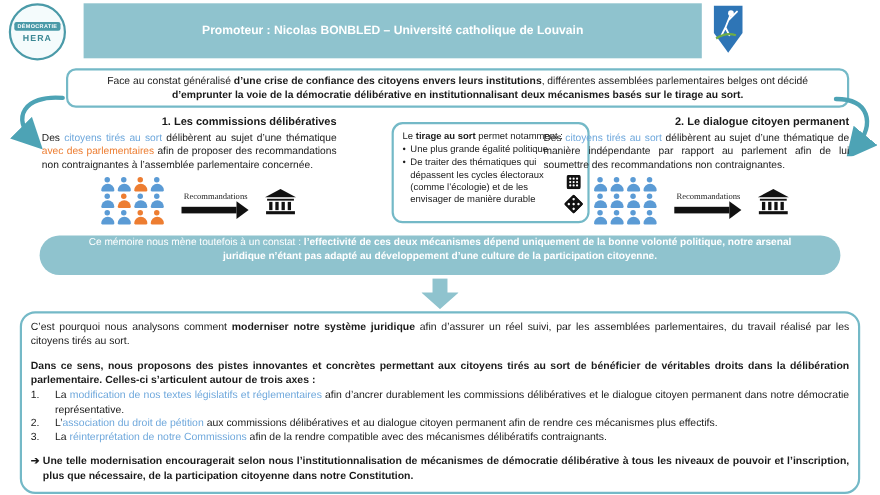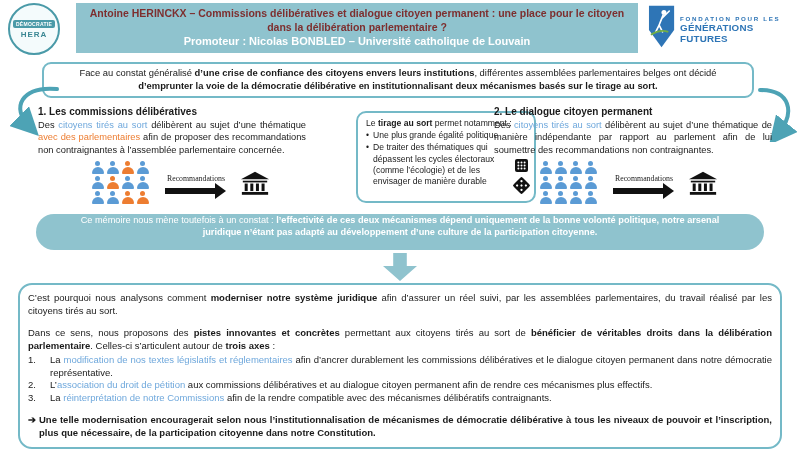--- a/index.html
+++ b/index.html
@@ -18,32 +18,32 @@
                 padding:2px 10px;box-sizing:border-box;}
   .title-main{font-size:10.5px;font-weight:bold;color:var(--maroon,#7d2f2f);line-height:1.3;}
   .title-sub{font-size:11px;font-weight:bold;color:#fff;line-height:1.3;}
 
   .foundation{position:absolute;left:648px;top:5px;display:flex;align-items:flex-start;gap:5px;}
   .foundation-text{margin-top:10px;}
   .f-line1{font-size:6.2px;font-weight:bold;color:var(--foundation_blue,#2e75b6);letter-spacing:1.7px;}
   .f-line2{font-size:9.8px;font-weight:bold;color:var(--foundation_blue,#2e75b6);letter-spacing:.2px;}
 
   
-  .intro-box{position:absolute;left:42px;top:62px;width:712px;min-height:36px;
+  .intro-box{position:absolute;left:60px;top:62px;width:712px;min-height:36px;
              border:2px solid var(--teal_border,#74b9c7);border-radius:9px;background:#fff;
              display:flex;align-items:center;justify-content:center;text-align:center;
              font-size:9.4px;line-height:1.35;padding:3px 14px;box-sizing:border-box;}
   .curve-l{position:absolute;left:5px;top:84px;}
   .curve-r{position:absolute;left:756px;top:86px;}
 
   
   .section{position:absolute;}
   .sec1{left:38px;top:106px;width:268px;}
   .sec2{left:494px;top:106px;width:278px;}
-  .section h3{margin:0 0 2px;font-size:10px;text-align:left;}
+  .section h3{margin:0 0 2px;font-size:10px;text-align:right;}
   .section p{margin:0;font-size:9.3px;line-height:1.32;text-align:justify;}
   .hl-blue{color:var(--highlight_blue,#6fa8dc);}
   .hl-orange{color:var(--highlight_orange,#ed7d31);}
 
   .lottery{position:absolute;left:312px;top:111px;width:180px;height:92px;
            border:2px solid var(--teal_border,#74b9c7);border-radius:10px;background:#fff;
            padding:5px 8px;box-sizing:border-box;font-size:8.6px;line-height:1.3;margin-left:44px;}
   .lottery .lead{margin:0 0 1px;text-align:left;}
   .bullet{display:flex;gap:4px;margin-top:1px;}
   .bullet .dot{flex:0 0 auto;}
@@ -72,52 +72,47 @@
            border-radius:18px;display:flex;align-items:flex-start;justify-content:center;text-align:center;
            color:#fff;font-size:9.2px;line-height:1.35;padding:0 26px;box-sizing:border-box;}
   .down-arrow{position:absolute;left:383px;top:253px;width:34px;height:28px;background:var(--teal_banner,#8fc3ce);
               clip-path:polygon(30% 0,70% 0,70% 46%,100% 46%,50% 100%,0 46%,30% 46%);}
 
   
   .conclusion{position:absolute;left:18px;top:283px;width:764px;min-height:158px;
               border:2px solid var(--teal_border,#74b9c7);border-radius:14px;background:#fff;
               padding:7px 8px;box-sizing:border-box;font-size:9.5px;line-height:1.36;}
   .conclusion p{margin:0 0 9px;text-align:justify;}
-  .conclusion p.tight{margin-bottom:1px;}
+  .conclusion p.tight{margin-bottom:1px;font-weight:bold;}
   .axis{display:flex;gap:8px;text-align:justify;}
   .axis .n{flex:0 0 14px;}
   .axis .t{flex:1;}
   .final{display:flex;gap:3px;font-weight:bold;margin-top:9px;text-align:justify;}
 </style>
 </head>
 <body>
 
 <div class="poster">
 
   <div class="badge">
     <div class="badge-ribbon">DÉMOCRATIE</div>
     <div class="badge-name">HERA</div>
   </div>
 
   <div class="title-banner">
-    <div class="title-main">Antoine HERINCKX – Commissions délibératives et dialogue citoyen permanent : une place pour le citoyen dans la délibération parlementaire ?</div>
     <div class="title-sub">Promoteur : Nicolas BONBLED – Université catholique de Louvain</div>
   </div>
 
   <div class="foundation">
     <svg width="28" height="44" viewBox="0 0 28 44">
       <polygon points="1,0 27,0 27,25 14,43 1,25" fill="#2e75b6"></polygon>
       <circle cx="16.5" cy="7" r="2.6" fill="#fff"></circle>
       <path d="M15.5,10 L11.5,20 M11.5,20 L8,27 M11.5,20 L15,27 M14.5,13 L22,5.5" stroke="#fff" stroke-width="1.7" fill="none" stroke-linecap="round"></path>
       <path d="M3,30 q9,-6 18,-3" stroke="#70ad47" stroke-width="2" fill="none"></path>
     </svg>
-    <div class="foundation-text">
-      <div class="f-line1">FONDATION POUR LES</div>
-      <div class="f-line2">GÉNÉRATIONS FUTURES</div>
-    </div>
   </div>
 
   <div class="intro-box">
     <p style="margin:0"><span>Face au constat généralisé </span><b>d’une crise de confiance des citoyens envers leurs institutions</b><span>, différentes assemblées parlementaires belges ont décidé </span><b>d’emprunter la voie de la démocratie délibérative en institutionnalisant deux mécanismes basés sur le tirage au sort.</b></p>
   </div>
 
   <svg class="curve-l" width="56" height="52" viewBox="0 0 56 52">
     <defs>
         <marker id="ahl" markerWidth="7" markerHeight="7" refX="3.5" refY="3.5" orient="auto">
           <path d="M0,0 L7,3.5 L0,7 z" fill="#4da3b5"></path>

